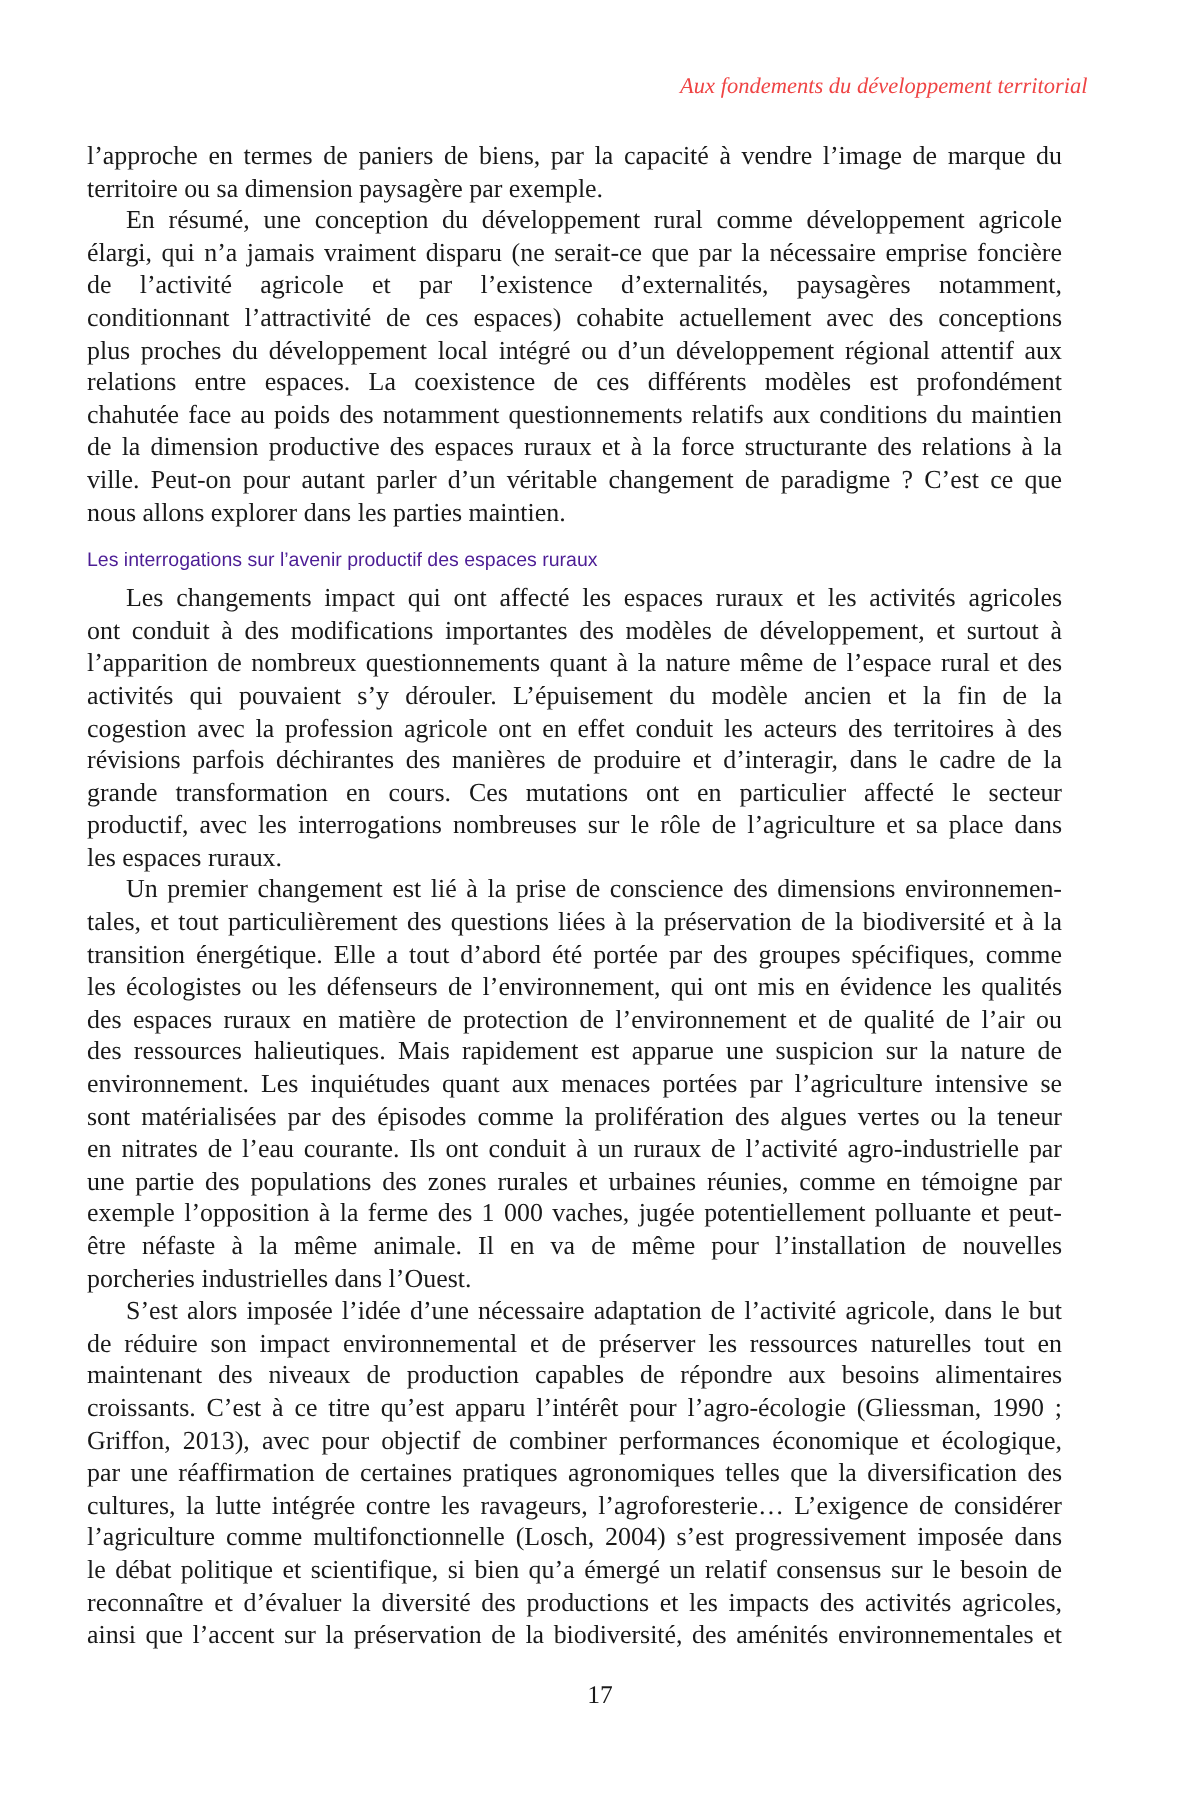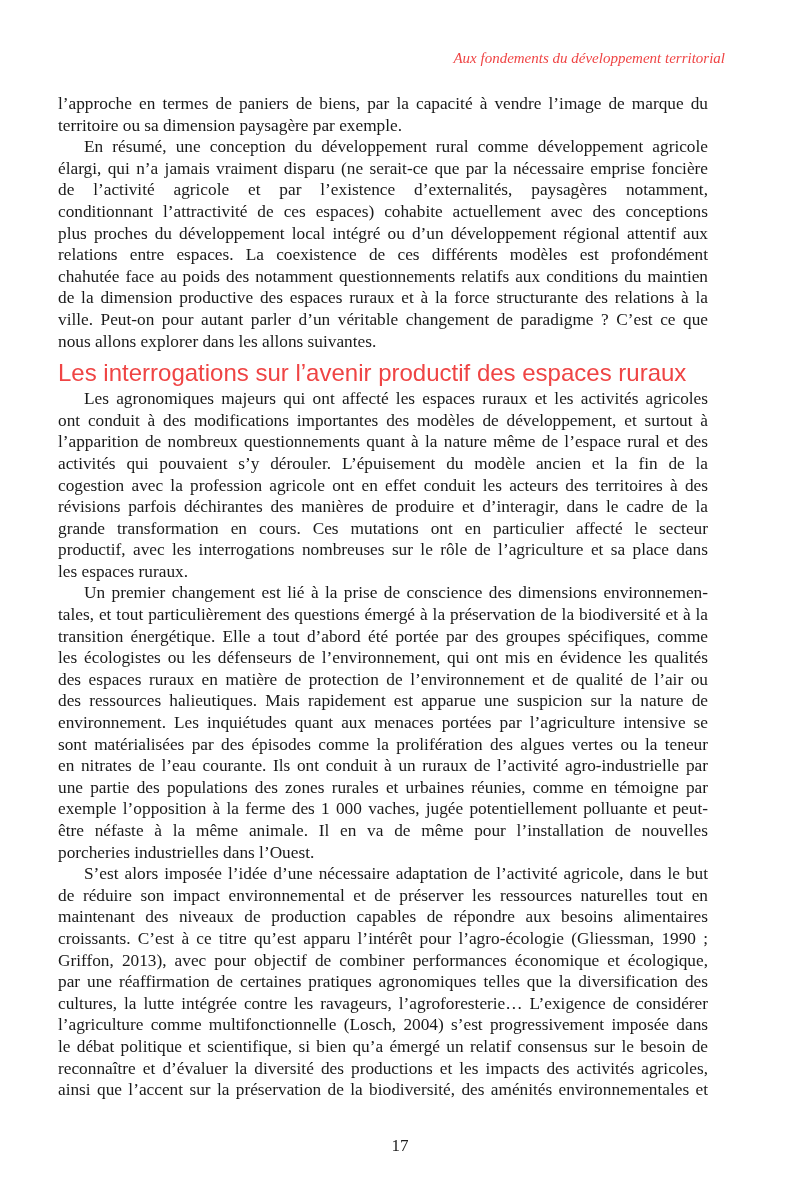--- a/index.html
+++ b/index.html
@@ -14,26 +14,26 @@
     position: absolute; left: 58px; top: 93px; width: 650px;
     font-family: "Liberation Serif", serif; font-size: 17.3px; color: #1a1a1a;
   }
   .line {
     height: 21.6px; line-height: 21.6px; white-space: nowrap;
     text-align: justify; text-align-last: justify; overflow: visible;
   }
   .line.last { text-align-last: left; }
   .line.indent { padding-left: 26px; }
   .heading {
-    font-family: "Liberation Sans", sans-serif; font-size: 24px; color: #ef4444;
+    font-family: "Liberation Sans", sans-serif; font-size: 13px; color: #4c1d95;
     height: 26px; line-height: 26px; margin-top: 8px; margin-bottom: 2px; white-space: nowrap;
   }
   .folio {
     position: absolute; left: 0; width: 800px; top: 1120px; text-align: center;
-    font-family: "Liberation Serif", serif; font-size: 17px; color: #1a1a1a; margin-top: 16px;
+    font-family: "Liberation Serif", serif; font-size: 17px; color: #1a1a1a;
   }
 </style>
 </head>
 <body>
 
 <div class="page">
   <div class="running-head">Aux fondements du développement territorial</div>
 
   <div class="body">
 
@@ -45,40 +45,40 @@
     <div>
       <div class="line indent">En résumé, une conception du développement rural comme développement agricole</div>
       <div class="line">élargi, qui n’a jamais vraiment disparu (ne serait-ce que par la nécessaire emprise foncière</div>
       <div class="line">de l’activité agricole et par l’existence d’externalités, paysagères notamment,</div>
       <div class="line">conditionnant l’attractivité de ces espaces) cohabite actuellement avec des conceptions</div>
       <div class="line">plus proches du développement local intégré ou d’un développement régional attentif aux</div>
       <div class="line">relations entre espaces. La coexistence de ces différents modèles est profondément</div>
       <div class="line">chahutée face au poids des notamment questionnements relatifs aux conditions du maintien</div>
       <div class="line">de la dimension productive des espaces ruraux et à la force structurante des relations à la</div>
       <div class="line">ville. Peut-on pour autant parler d’un véritable changement de paradigme ? C’est ce que</div>
-      <div class="line last">nous allons explorer dans les allons suivantes.</div>
+      <div class="line last">nous allons explorer dans les parties maintien.</div>
     </div>
 
     <div class="heading">Les interrogations sur l’avenir productif des espaces ruraux</div>
 
     <div>
-      <div class="line indent">Les agronomiques majeurs qui ont affecté les espaces ruraux et les activités agricoles</div>
+      <div class="line indent">Les changements impact qui ont affecté les espaces ruraux et les activités agricoles</div>
       <div class="line">ont conduit à des modifications importantes des modèles de développement, et surtout à</div>
       <div class="line">l’apparition de nombreux questionnements quant à la nature même de l’espace rural et des</div>
       <div class="line">activités qui pouvaient s’y dérouler. L’épuisement du modèle ancien et la fin de la</div>
       <div class="line">cogestion avec la profession agricole ont en effet conduit les acteurs des territoires à des</div>
       <div class="line">révisions parfois déchirantes des manières de produire et d’interagir, dans le cadre de la</div>
       <div class="line">grande transformation en cours. Ces mutations ont en particulier affecté le secteur</div>
       <div class="line">productif, avec les interrogations nombreuses sur le rôle de l’agriculture et sa place dans</div>
       <div class="line last">les espaces ruraux.</div>
     </div>
 
     <div>
       <div class="line indent">Un premier changement est lié à la prise de conscience des dimensions environnemen-</div>
-      <div class="line">tales, et tout particulièrement des questions émergé à la préservation de la biodiversité et à la</div>
+      <div class="line">tales, et tout particulièrement des questions liées à la préservation de la biodiversité et à la</div>
       <div class="line">transition énergétique. Elle a tout d’abord été portée par des groupes spécifiques, comme</div>
       <div class="line">les écologistes ou les défenseurs de l’environnement, qui ont mis en évidence les qualités</div>
       <div class="line">des espaces ruraux en matière de protection de l’environnement et de qualité de l’air ou</div>
       <div class="line">des ressources halieutiques. Mais rapidement est apparue une suspicion sur la nature de</div>
       <div class="line">environnement. Les inquiétudes quant aux menaces portées par l’agriculture intensive se</div>
       <div class="line">sont matérialisées par des épisodes comme la prolifération des algues vertes ou la teneur</div>
       <div class="line">en nitrates de l’eau courante. Ils ont conduit à un ruraux de l’activité agro-industrielle par</div>
       <div class="line">une partie des populations des zones rurales et urbaines réunies, comme en témoigne par</div>
       <div class="line">exemple l’opposition à la ferme des 1 000 vaches, jugée potentiellement polluante et peut-</div>
       <div class="line">être néfaste à la même animale. Il en va de même pour l’installation de nouvelles</div>

